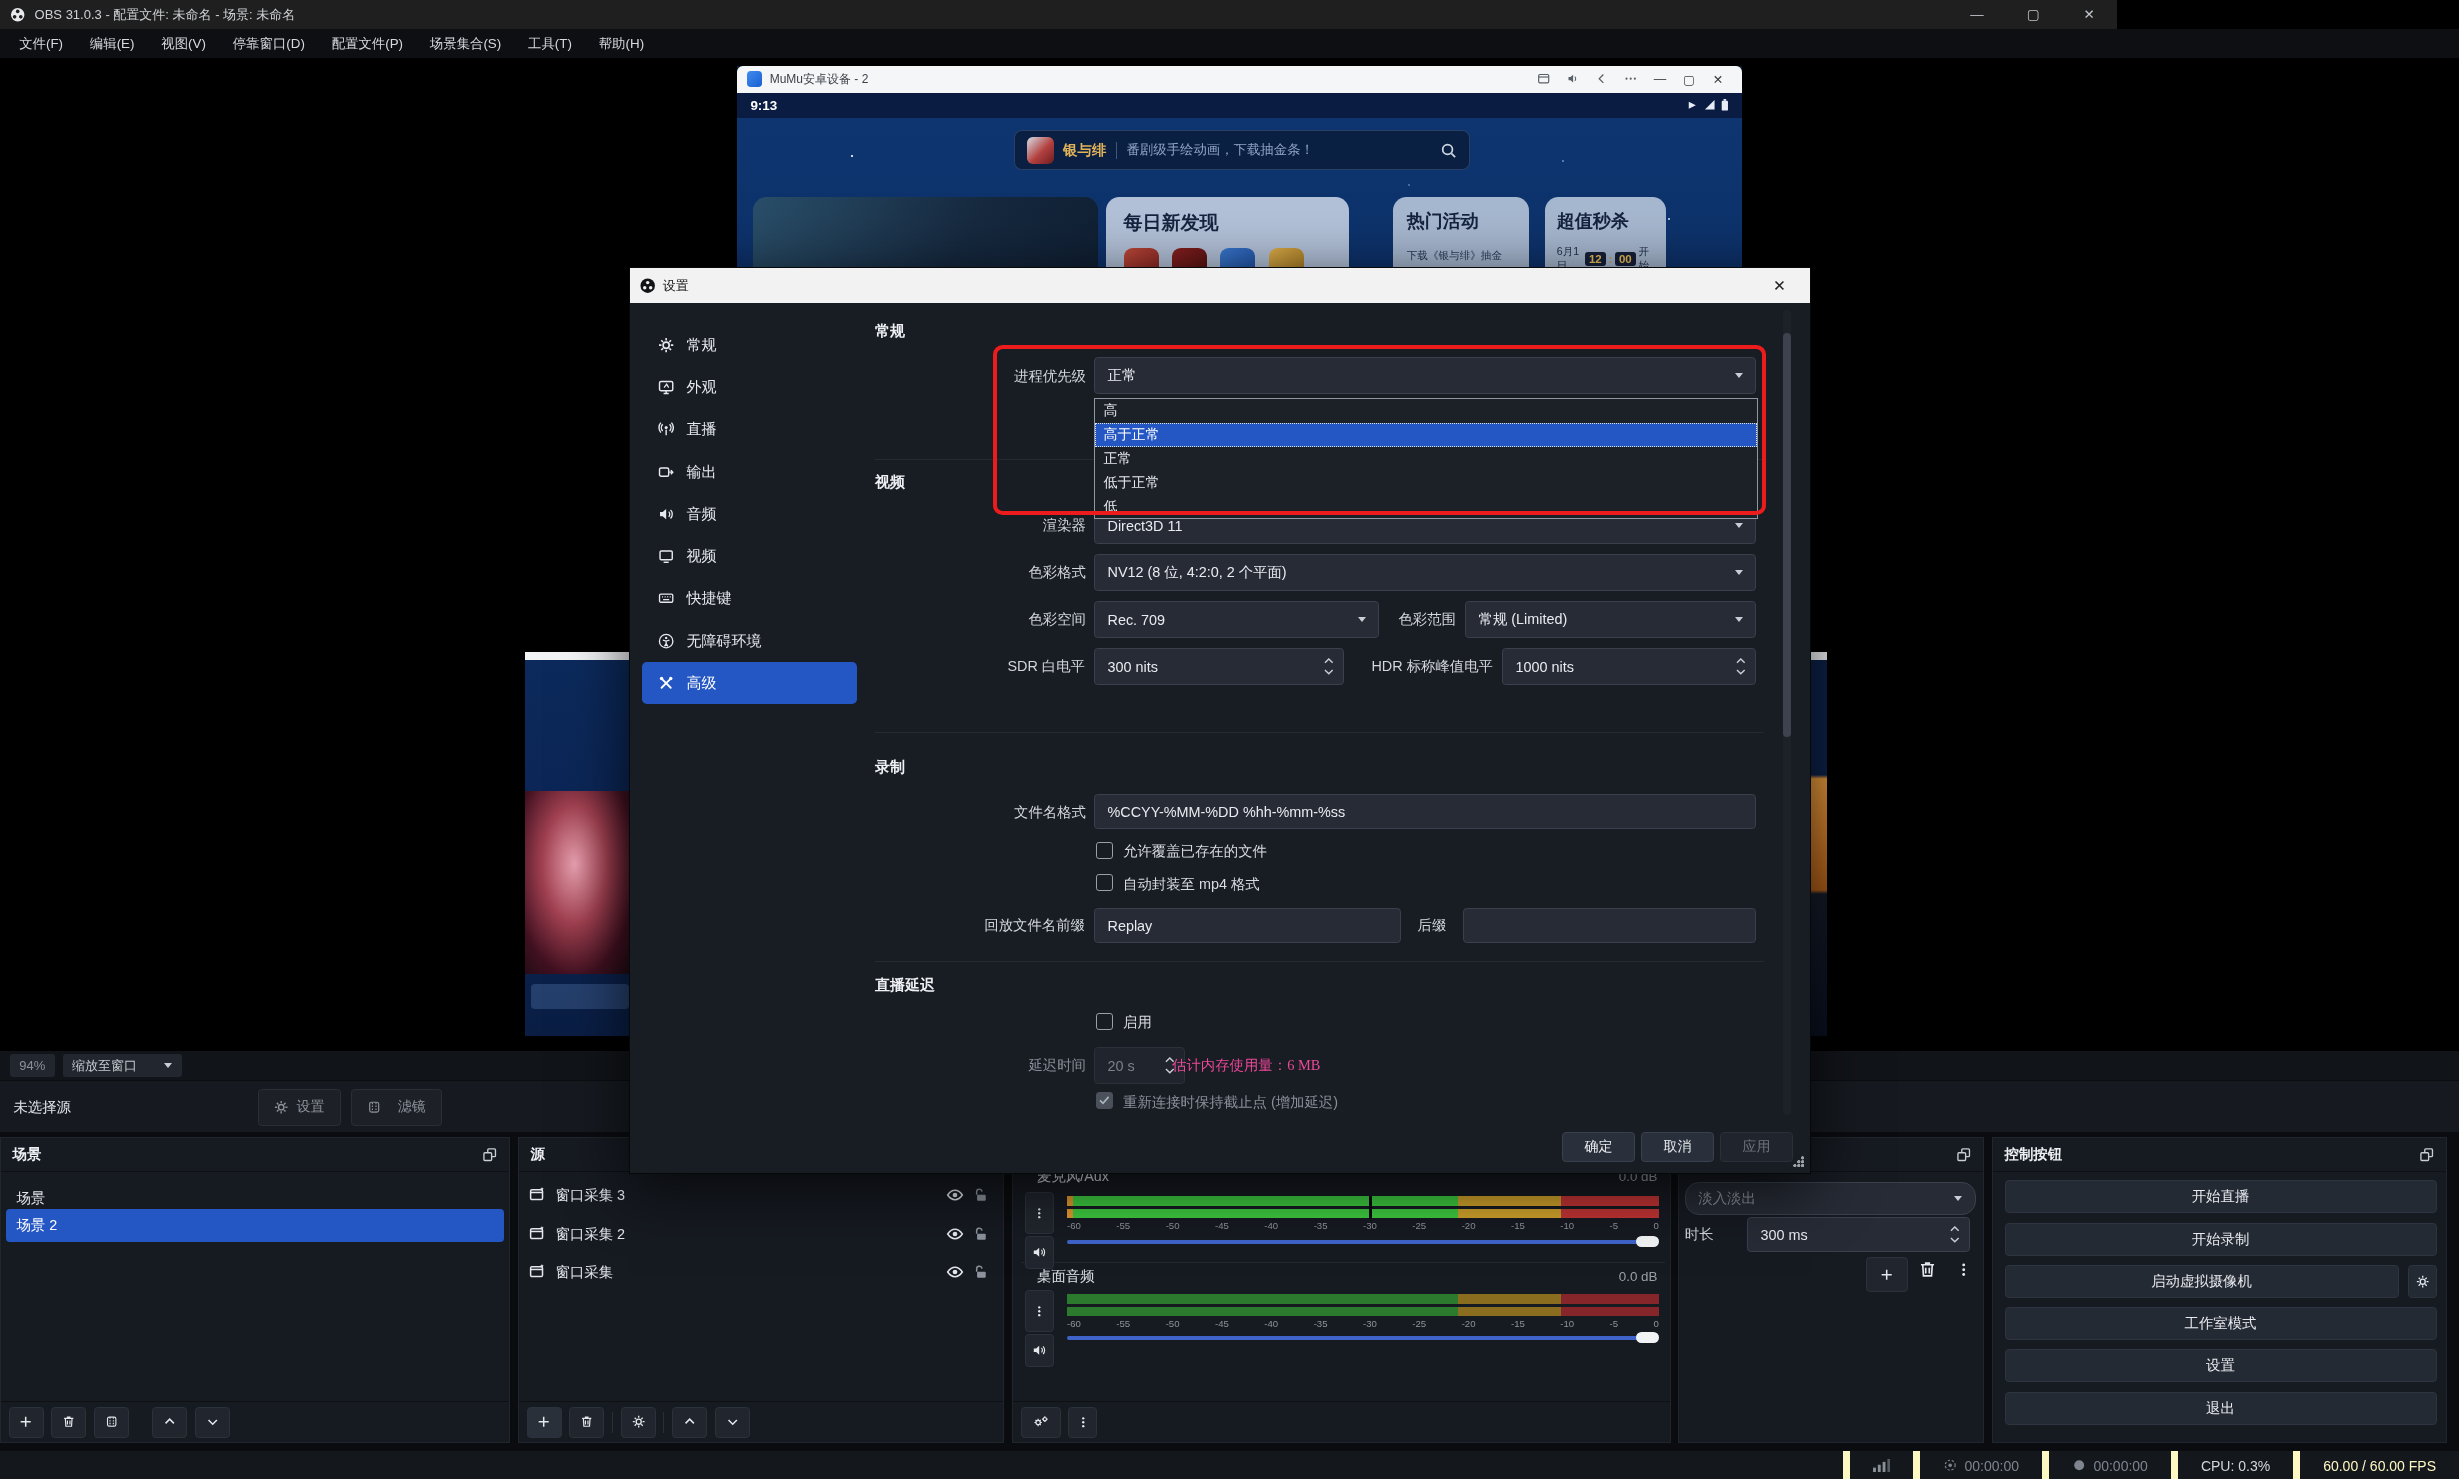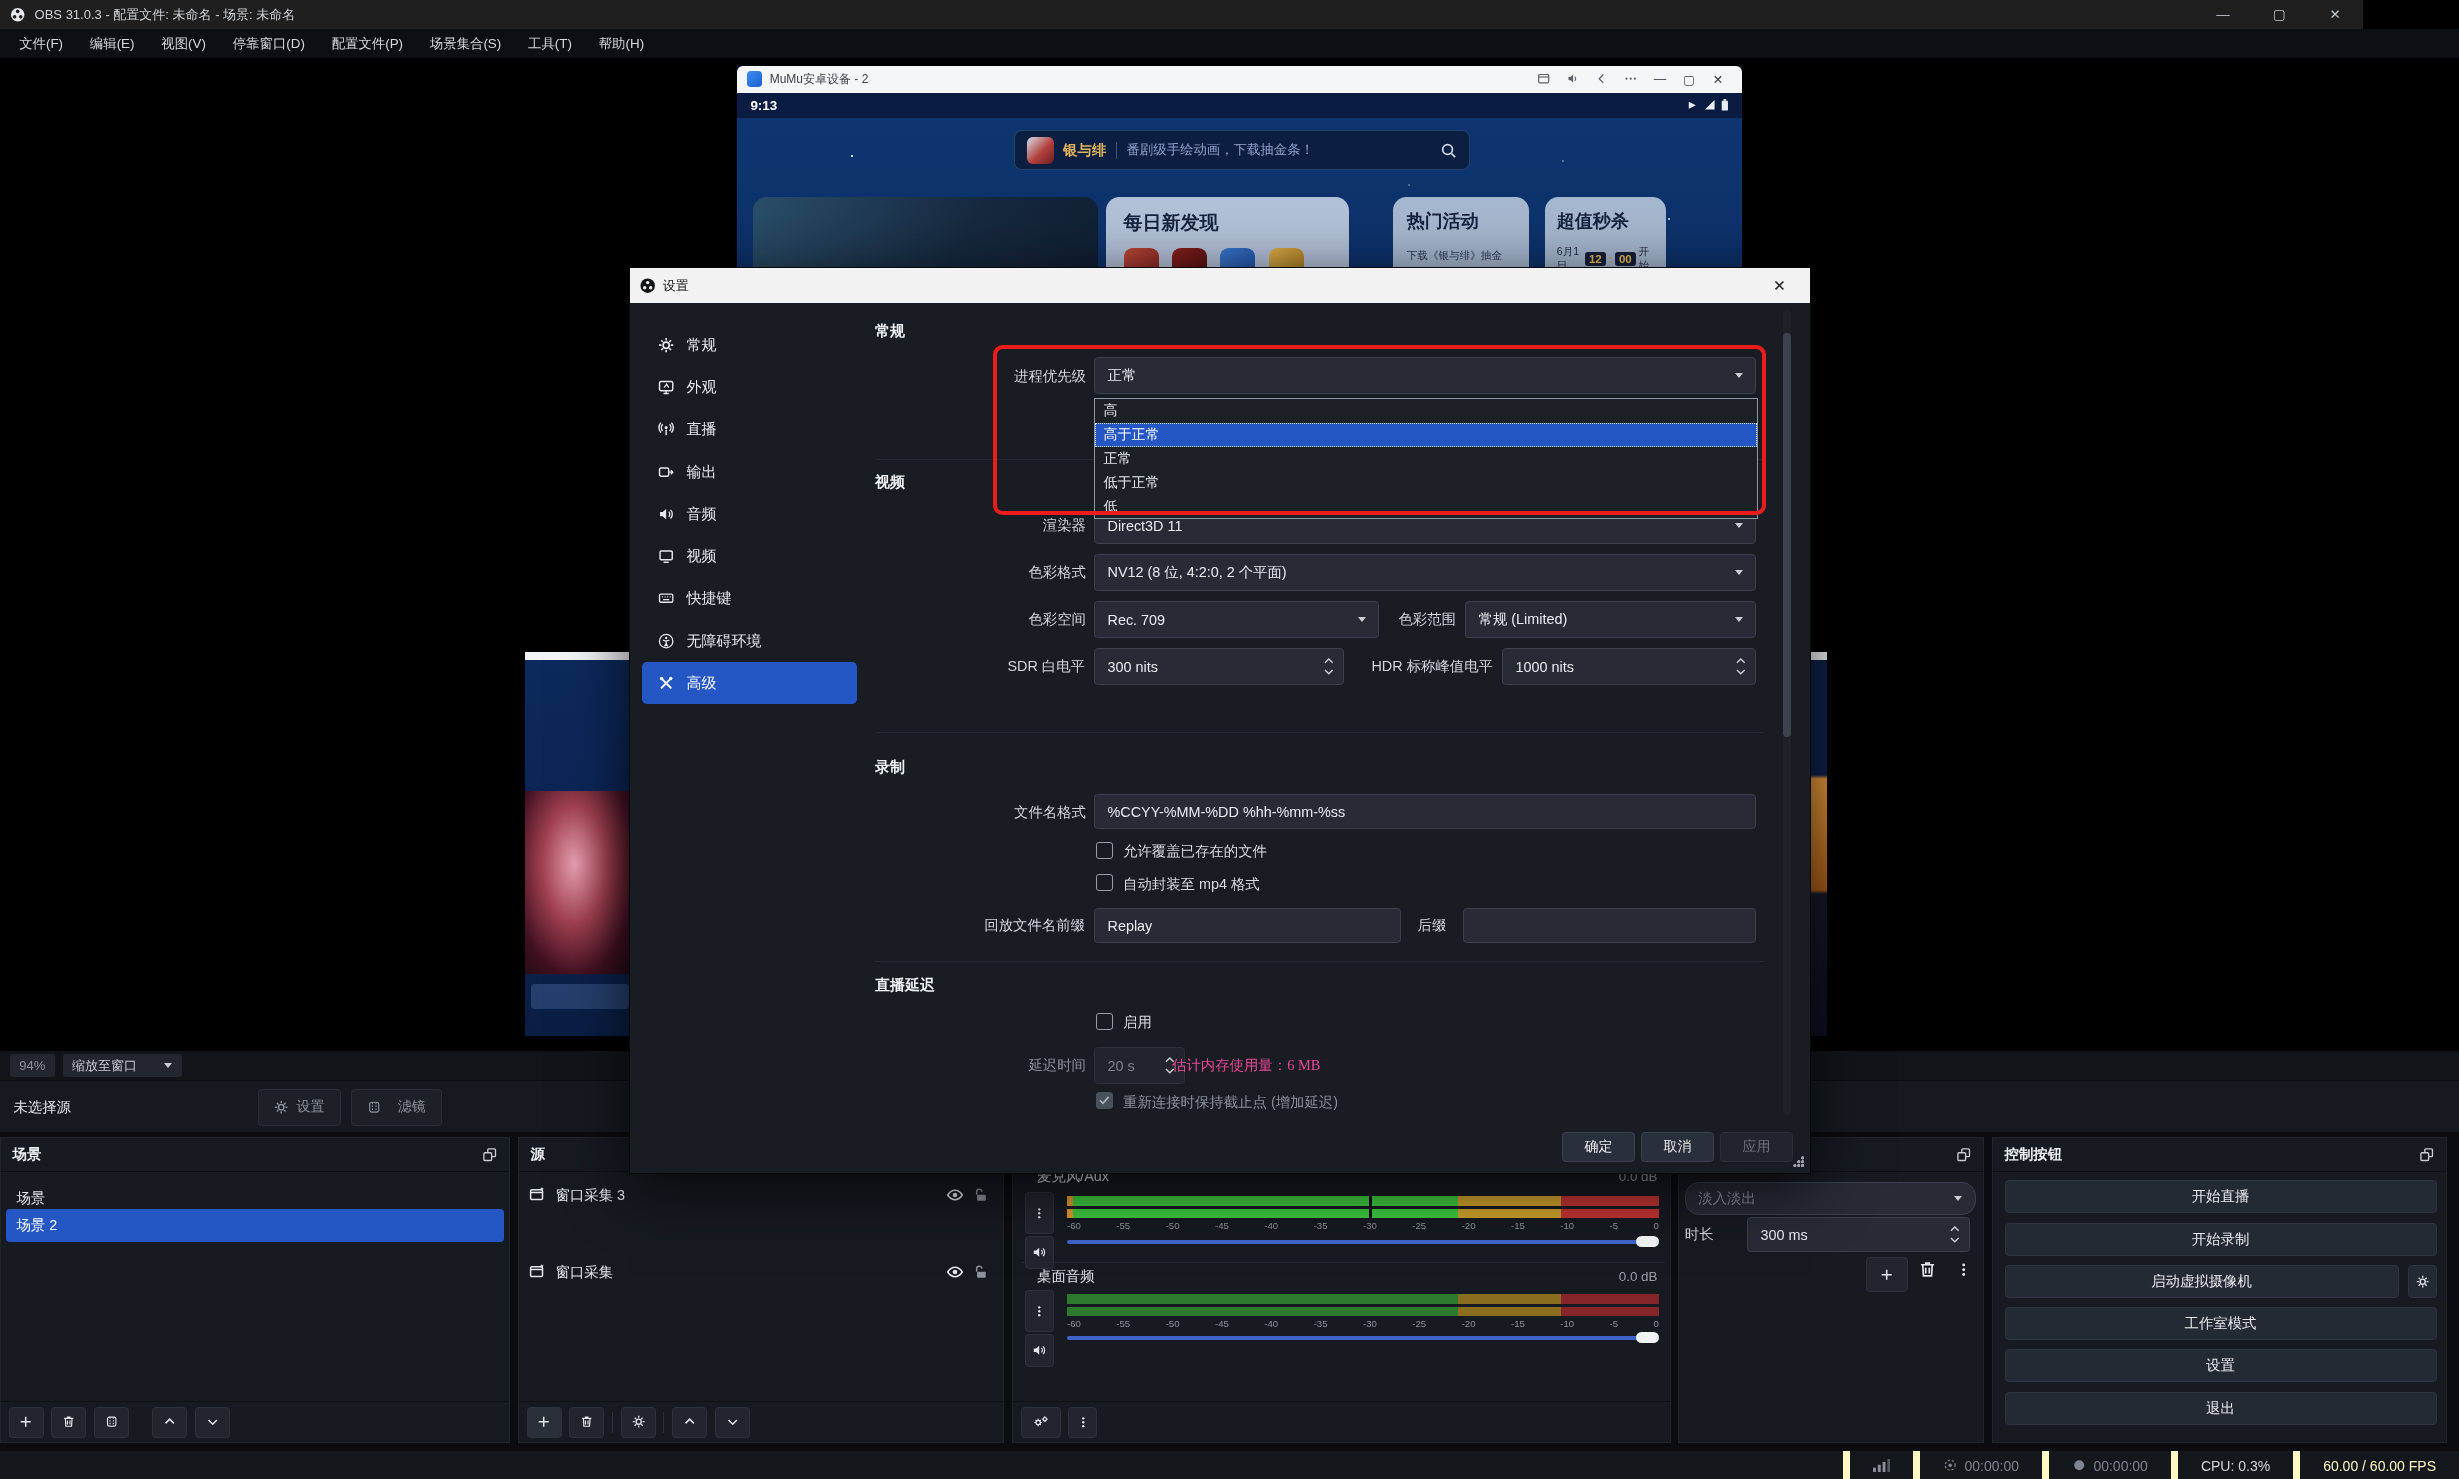--- a/index.html
+++ b/index.html
@@ -1,21 +1,21 @@
 <!DOCTYPE html>
 <html><head>
 <meta charset="utf-8">
 <style>
   html,body{margin:0;padding:0;background:#111;}
   #app{position:relative;width:2459px;height:1479px;background:#000;overflow:hidden;
        font-family:"Liberation Sans","DejaVu Sans",sans-serif;color:#dfe3ea;font-size:14.4px;}
   .abs{position:absolute;}
   svg{display:block;}
   
-  .titlebar{left:0;top:0;width:2363px;height:29px;background:#1f1f1f;display:flex;align-items:center;}
+  .titlebar{left:0;top:0;width:2117px;height:29px;background:#1f1f1f;display:flex;align-items:center;}
   .titlebar .ttext{color:#cfd2d6;font-size:13px;margin-left:9.6px;}
   .wctl{margin-left:auto;display:flex;height:100%;}
   .wbtn{width:56px;height:100%;display:flex;align-items:center;justify-content:center;color:#c2c6cb;font-size:13.4px;}
   .menubar{left:0;top:29px;width:2459px;height:29px;background:#0d0f13;display:flex;align-items:center;padding-left:5.8px;}
   .mitem{padding:0 13.4px;font-size:13.4px;color:#d6d9de;height:100%;display:flex;align-items:center;}
   
   .preview{left:0;top:58px;width:2459px;height:993px;background:#000;}
   .emu{left:737px;top:7.7px;width:1005px;height:970px;background:#081830;}
   .emu-tb{left:0;top:0;width:100%;height:27px;background:#f5f6f8;border-radius:5.8px 5.8px 0 0;display:flex;align-items:center;padding:0 9.6px;box-sizing:border-box;}
   .emu-title{font-size:12px;color:#3c4148;margin-left:7.7px;}
@@ -357,20 +357,42 @@
             <circle cx="8" cy="8" r="2.1" fill="#e4e7ec"></circle>
           </svg>
         </span>
       <span>
           <svg width="16.3" height="16.3" viewBox="0 0 16 16">
             <rect x="4" y="7.5" width="8.5" height="6" rx="1" fill="#8d939d"></rect>
             <path d="M5.8 7.5V5a2.6 2.6 0 015.2-.5" fill="none" stroke="#8d939d" stroke-width="1.5" transform="translate(-2.2,0)"></path>
           </svg>
         </span>
     </div>
+    <div class="srcrow" style="top:77px;">
+      <span>
+          <svg width="17.3" height="17.3" viewBox="0 0 16 16" fill="none" stroke="#e4e7ec" stroke-width="1.4">
+            <rect x="1.5" y="3.5" width="11" height="9" rx="1.2"></rect>
+            <path d="M1.5 6h11"></path>
+            <path d="M12 1l.5 1.1 1.1.2-.8.9.2 1.1-1-.5-1 .5.2-1.1-.8-.9 1.1-.2z" fill="#e4e7ec" stroke="none"></path>
+          </svg>
+        </span>
+      <span>窗口采集 2</span>
+      <span style="margin-left:auto;">
+          <svg width="18" height="18" viewBox="0 0 16 16">
+            <path d="M1.5 8S4.4 3.8 8 3.8 14.5 8 14.5 8 11.6 12.2 8 12.2 1.5 8 1.5 8z" fill="none" stroke="#e4e7ec" stroke-width="1.4"></path>
+            <circle cx="8" cy="8" r="2.1" fill="#e4e7ec"></circle>
+          </svg>
+        </span>
+      <span>
+          <svg width="16.3" height="16.3" viewBox="0 0 16 16">
+            <rect x="4" y="7.5" width="8.5" height="6" rx="1" fill="#8d939d"></rect>
+            <path d="M5.8 7.5V5a2.6 2.6 0 015.2-.5" fill="none" stroke="#8d939d" stroke-width="1.5" transform="translate(-2.2,0)"></path>
+          </svg>
+        </span>
+    </div>
     <div class="srcrow" style="top:115px;">
       <span>
           <svg width="17.3" height="17.3" viewBox="0 0 16 16" fill="none" stroke="#e4e7ec" stroke-width="1.4">
             <rect x="1.5" y="3.5" width="11" height="9" rx="1.2"></rect>
             <path d="M1.5 6h11"></path>
             <path d="M12 1l.5 1.1 1.1.2-.8.9.2 1.1-1-.5-1 .5.2-1.1-.8-.9 1.1-.2z" fill="#e4e7ec" stroke="none"></path>
           </svg>
         </span>
       <span>窗口采集</span>
       <span style="margin-left:auto;">

